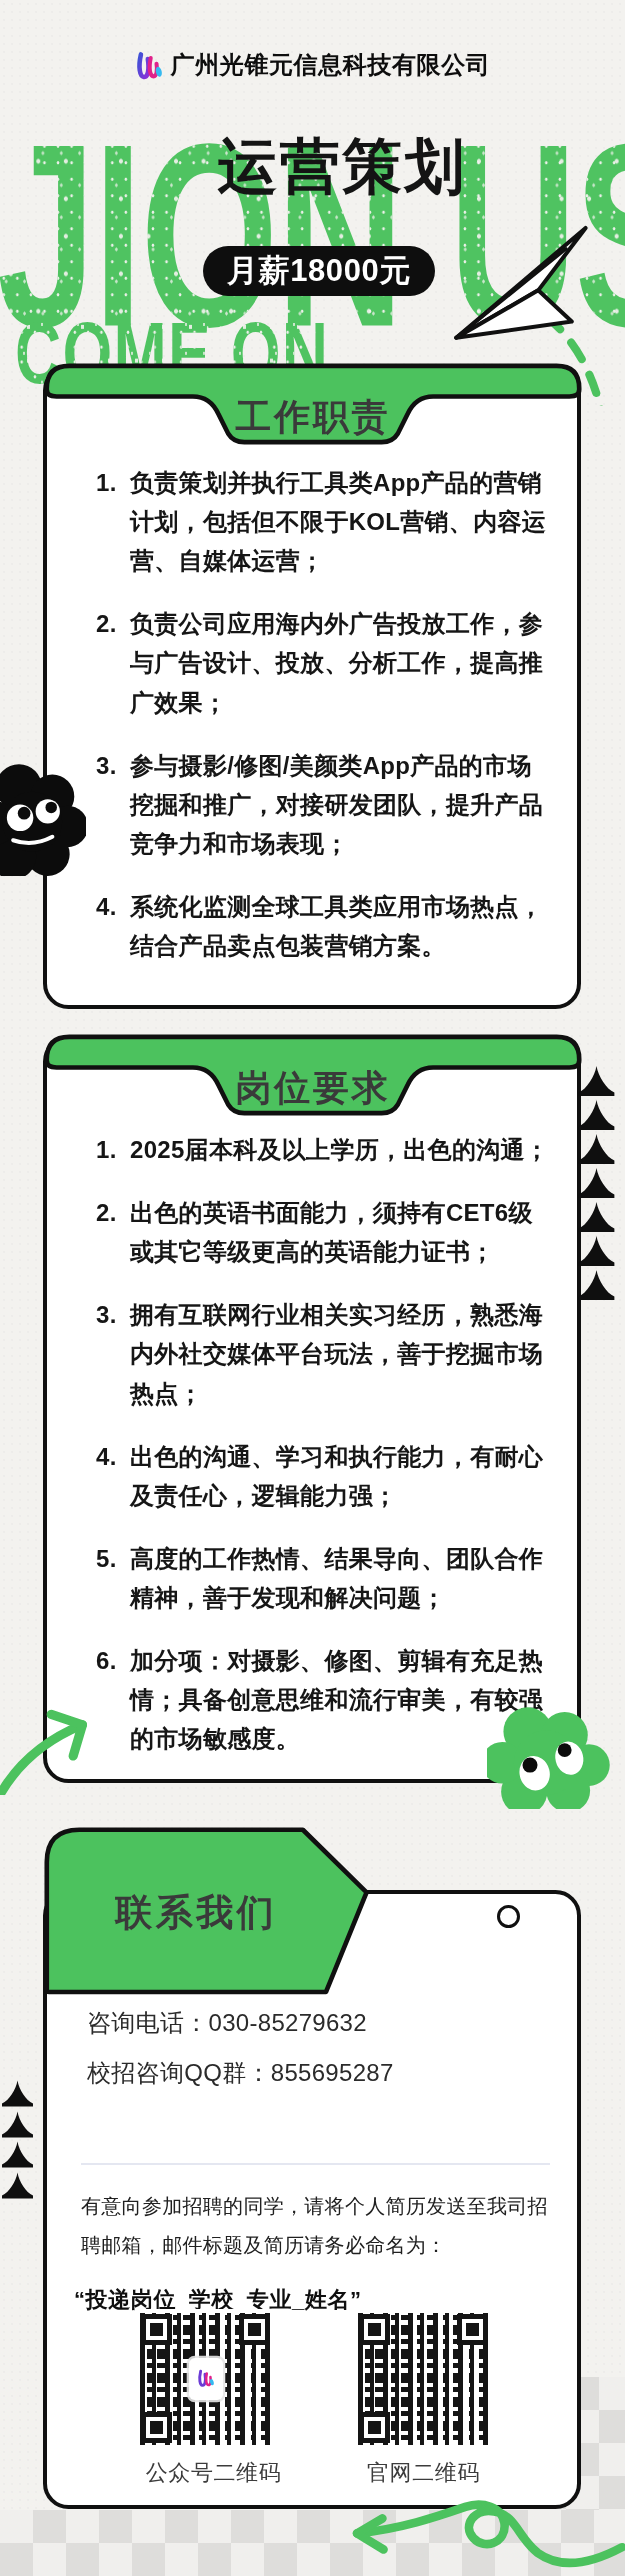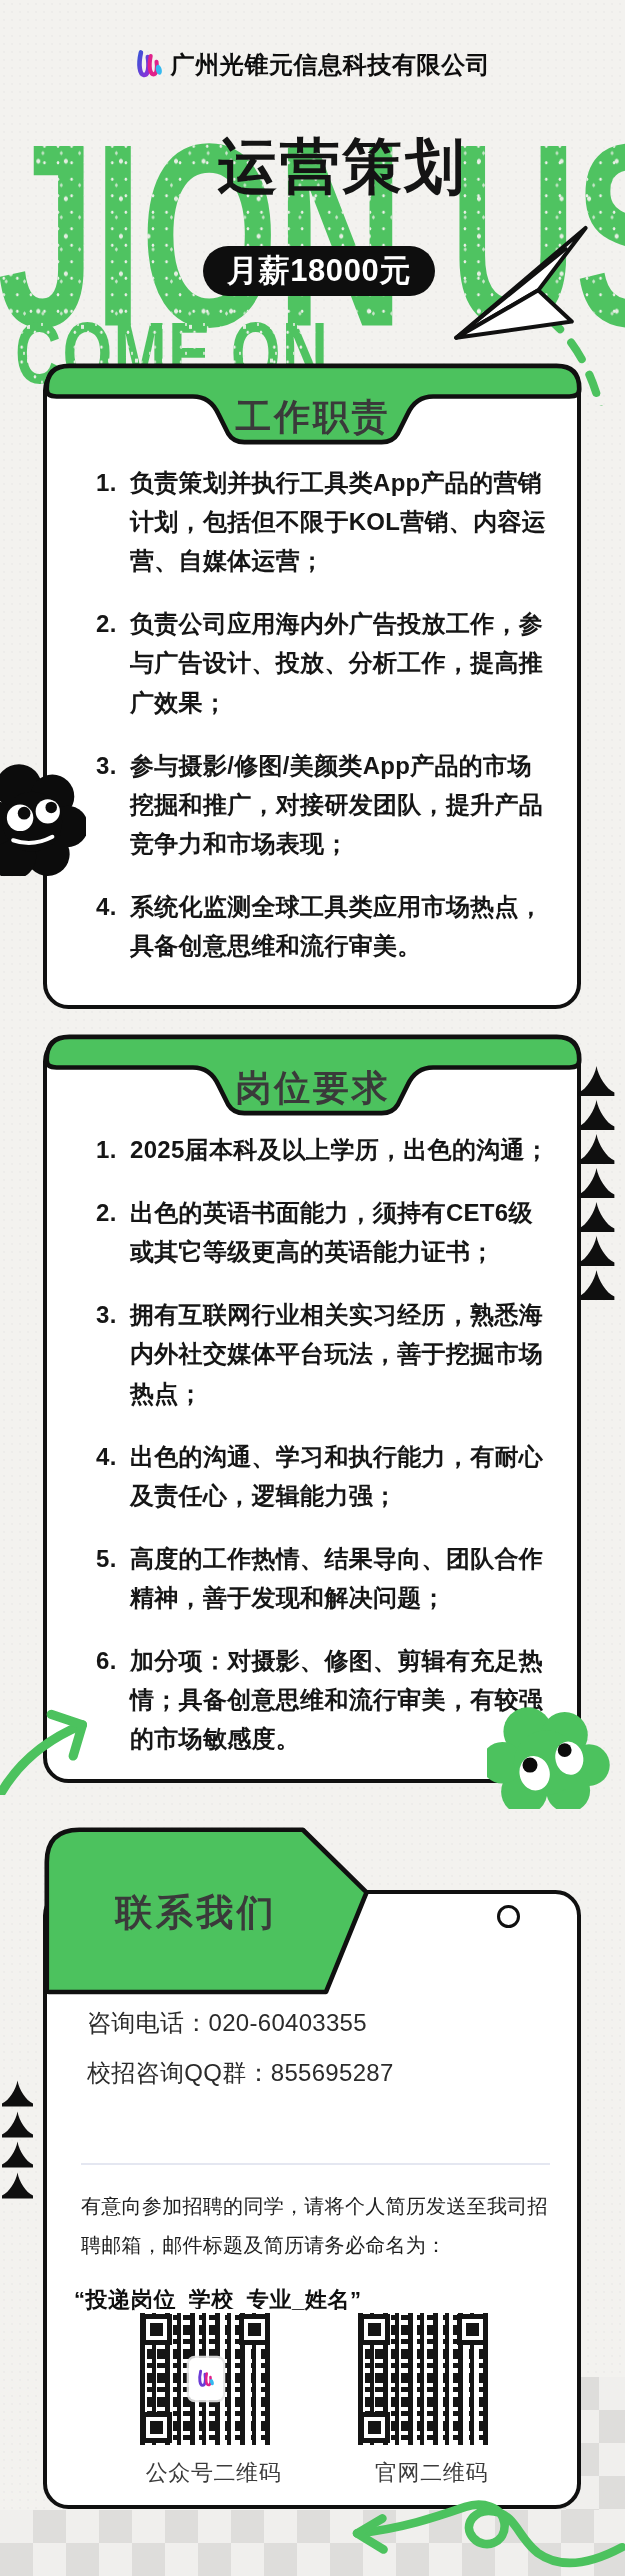--- a/index.html
+++ b/index.html
@@ -14,21 +14,21 @@
     position:relative;width:625px;height:2576px;margin:0 auto;overflow:hidden;
     background-color:var(--paper);
     background-image:
       radial-gradient(rgba(255,255,255,.55) 0.5px, transparent 0.6px),
       radial-gradient(rgba(90,90,90,.055) 0.6px, transparent 0.9px);
     background-size:5.2px 5.2px,8px 8px;
   }
   .abs{position:absolute;}
 
   
-  .header-row{top:49px;left:0;width:100%;display:flex;align-items:flex-start;justify-content:center;gap:8px;}
+  .header-row{top:49px;left:0;width:100%;display:flex;align-items:flex-end;justify-content:center;gap:8px;}
   .company-name{font-size:24px;font-weight:700;color:#0d0d0d;letter-spacing:0.6px;}
 
   
   .hero{top:98px;left:0;width:625px;height:308px;overflow:hidden;}
   .stamp{
     font-weight:900;color:#4fc361;line-height:1;white-space:nowrap;
     background-color:#4fc361;
     background-image:
       radial-gradient(rgba(243,242,239,.95) 1.2px, transparent 1.6px),
       radial-gradient(rgba(243,242,239,.75) 0.9px, transparent 1.3px),
@@ -87,21 +87,21 @@
       repeating-linear-gradient(0deg,#ffffff 0 4.6px,transparent 4.6px 10.4px,#ffffff 10.4px 14px,transparent 14px 24px),
       repeating-linear-gradient(90deg,#ffffff 0 7px,#151515 7px 11.6px,#ffffff 11.6px 17px,#151515 17px 26px);
   }
   .fm{position:absolute;width:31px;height:31px;border:5.2px solid #151515;background:#fff;}
   .fm::after{content:"";position:absolute;inset:4px;background:#151515;}
   .fm.tl{left:1.2px;top:1.2px;} .fm.tr{right:1.2px;top:1.2px;} .fm.bl{left:1.2px;bottom:1.2px;}
   .qr-logo{position:absolute;left:50%;top:50%;width:34px;height:42px;transform:translate(-50%,-50%);
     background:#fff;border-radius:5.8px;box-shadow:0 0 0 2.3px rgba(230,230,230,.9);
     display:flex;align-items:center;justify-content:center;}
   .qr-label{top:2458px;width:139px;text-align:center;font-size:22px;color:#3c3c3c;letter-spacing:0.6px;}
-  .qr-label.l1{left:144px;} .qr-label.l2{left:362px;text-align:center;}
+  .qr-label.l1{left:144px;} .qr-label.l2{left:354px;text-align:center;}
 
   
   .tri-col{display:flex;flex-direction:column;}
   .tri-right{left:578px;top:1066px;gap:4px;}
   .tri-left{left:2.3px;top:2080px;gap:3.5px;}
   .checker{
     background-image:conic-gradient(#dedddb 25%,#f0efed 0 50%,#dedddb 0 75%,#f0efed 0);
     background-size:66px 66px;
   }
   .checker-bottom{left:0;top:2510px;width:625px;height:66px;}
@@ -149,21 +149,21 @@
 
   <div class="abs card card1"></div>
   <svg class="abs tab-svg tab1" viewBox="0 0 936 142">
     <path d="M46,5 H890 Q929,5 929,44 V46 Q929,58 912,58 H676 Q646,58 632,88 L615,122 Q606,137 587,137 H349 Q330,137 321,122 L304,88 Q290,58 260,58 H24 Q7,58 7,46 V44 Q7,5 46,5 Z" fill="#4cc25e" stroke="#101010" stroke-width="8"></path>
     <text x="468" y="114" text-anchor="middle" font-size="62" font-weight="bold" fill="#3a3a3a" letter-spacing="5" font-family="Liberation Sans, DejaVu Sans, sans-serif">工作职责</text>
   </svg>
   <ol class="abs job-list list1">
     <li>负责策划并执行工具类App产品的营销计划，包括但不限于KOL营销、内容运营、自媒体运营；</li>
     <li>负责公司应用海内外广告投放工作，参与广告设计、投放、分析工作，提高推广效果；</li>
     <li>参与摄影/修图/美颜类App产品的市场挖掘和推广，对接研发团队，提升产品竞争力和市场表现；</li>
-    <li>系统化监测全球工具类应用市场热点，具备创意思维和流行审美。</li>
+    <li>系统化监测全球工具类应用市场热点，结合产品卖点包装营销方案。</li>
   </ol>
 
   <svg class="abs" style="left:-17.4px;top:763px;" width="103" height="113" viewBox="0 0 178 196">
     <g fill="#0c0c0c">
       <circle cx="62" cy="42" r="40"></circle>
         <circle cx="120" cy="58" r="38"></circle>
         <circle cx="146" cy="110" r="36"></circle>
       <circle cx="112" cy="158" r="38"></circle>
         <circle cx="52" cy="162" r="40"></circle>
         <circle cx="20" cy="104" r="38"></circle>
@@ -238,21 +238,21 @@
   <div class="abs card card3"></div>
   <svg class="abs contact-tab" viewBox="0 0 580 300">
     <path d="M66,8 H452 L562,116 L492,288 H14 Q10,288 10,284 V64 Q10,8 66,8 Z" fill="#4cc25e" stroke="#101010" stroke-width="8" stroke-linejoin="round"></path>
     <text x="268" y="172" text-anchor="middle" font-size="64" font-weight="bold" fill="#3a3a3a" letter-spacing="6" font-family="Liberation Sans, DejaVu Sans, sans-serif">联系我们</text>
   </svg>
   <div class="abs hole"></div>
 
   <div class="abs c-lines">
     <div class="c-line">
       <span>咨询电话：</span>
-        <span>020-60403355</span>
+        <span>030-85279632</span>
     </div>
     <div class="c-line">
       <span>校招咨询QQ群：</span>
         <span>855695287</span>
     </div>
   </div>
 
   <div class="abs divider"></div>
   <div class="abs c-note">有意向参加招聘的同学，请将个人简历发送至我司招聘邮箱，邮件标题及简历请务必命名为：</div>
   <div class="abs c-note-bold">“投递岗位_学校_专业_姓名”</div>

